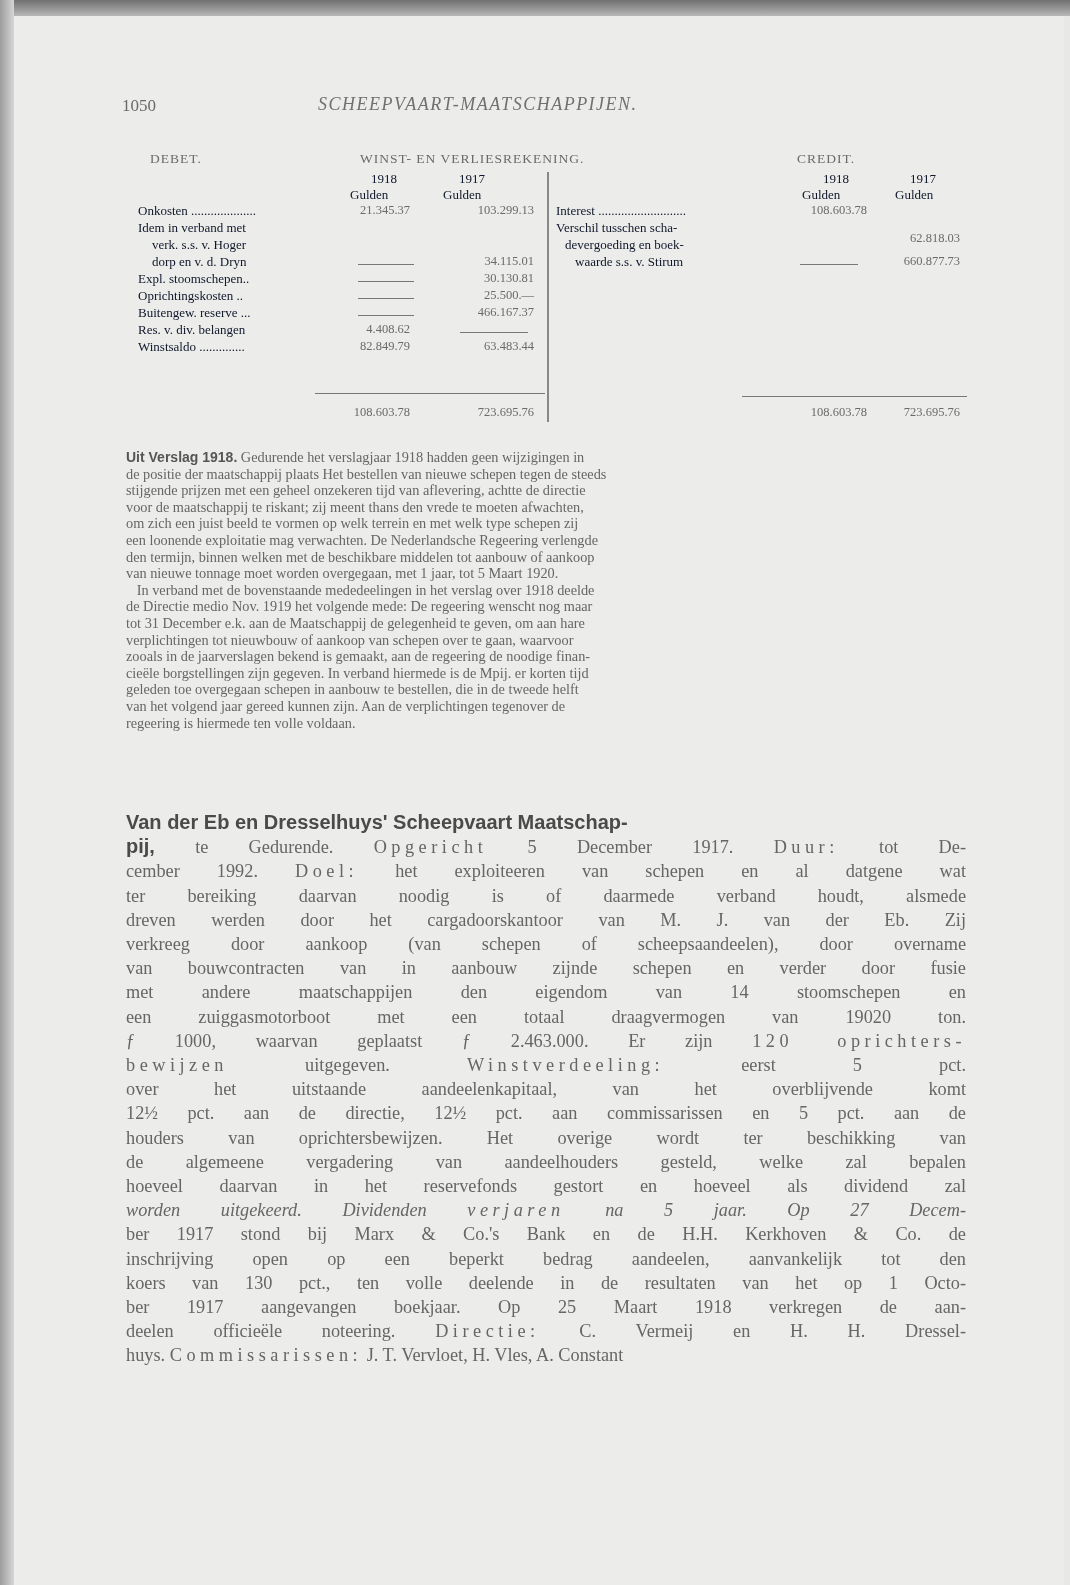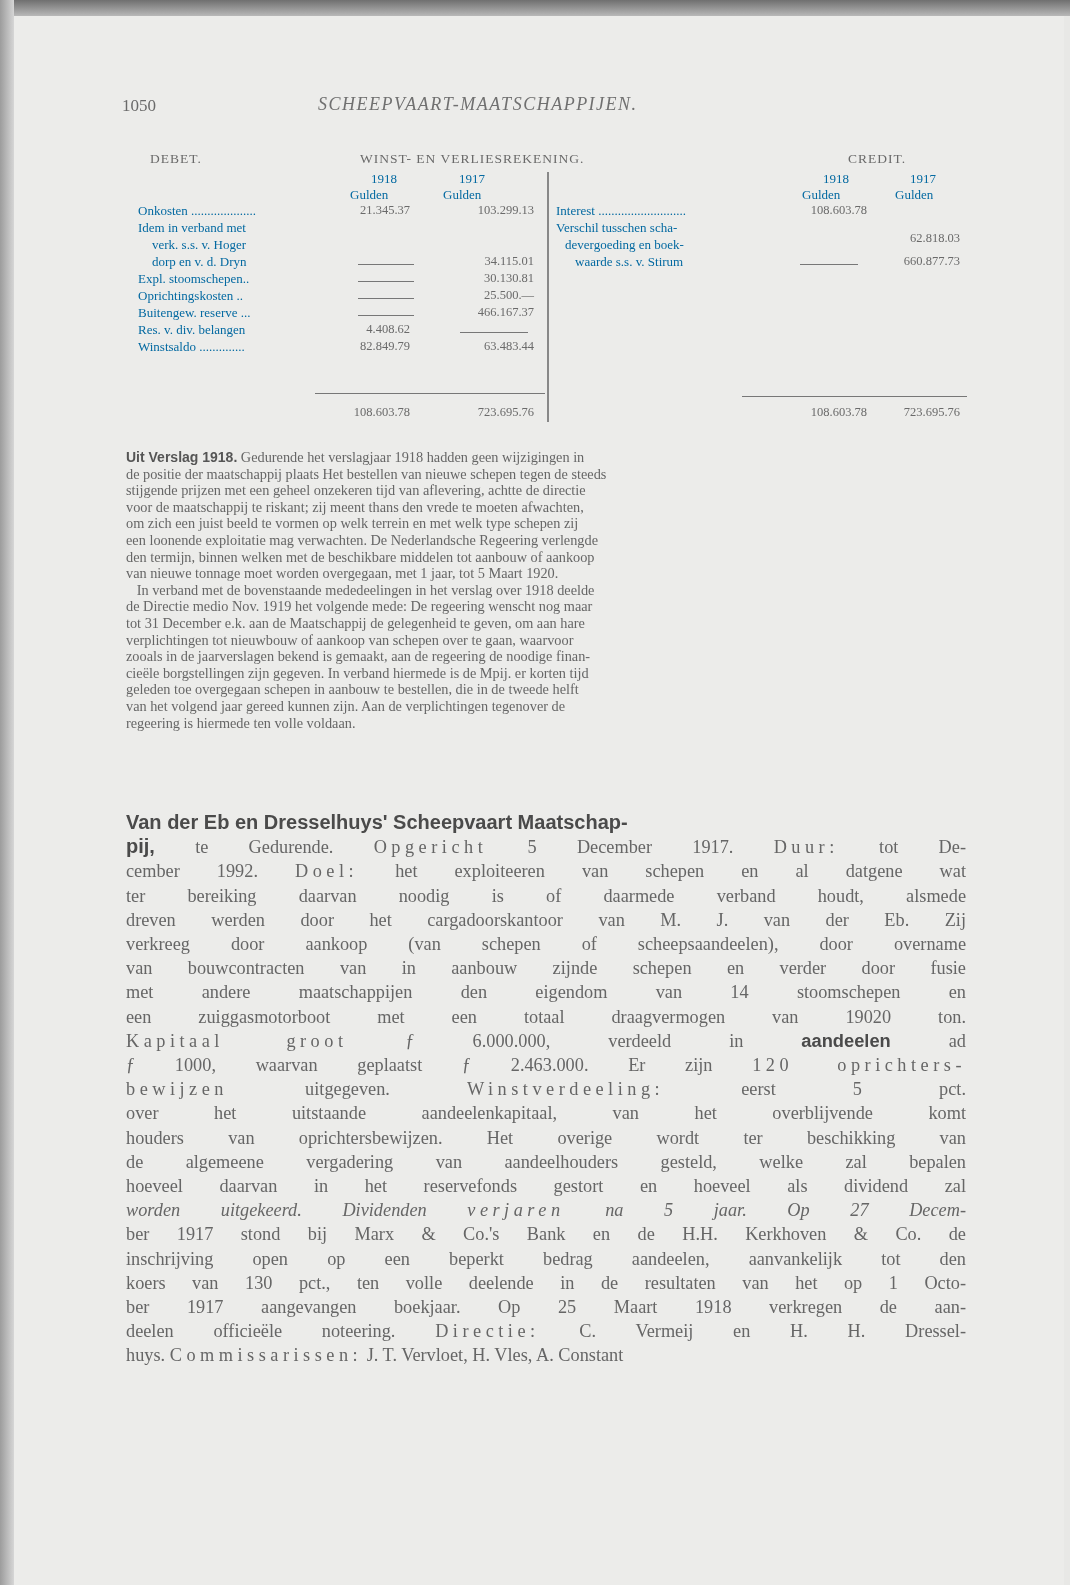--- a/index.html
+++ b/index.html
@@ -4,21 +4,21 @@
 <style>
   html,body{margin:0;padding:0;}
   body{width:1070px;height:1585px;background:#e8e8e6;position:relative;overflow:hidden;
        font-family:"Liberation Serif","DejaVu Serif",serif;color:#555;}
   .topband{position:absolute;left:0;top:0;width:1070px;height:16px;background:linear-gradient(#6f6f6f,#b8b8b8);}
   .leftedge{position:absolute;left:0;top:0;width:14px;height:1585px;background:linear-gradient(90deg,#9c9c9c,#d6d6d6);}
   .page{position:absolute;left:14px;top:16px;width:1050px;height:1569px;background:#ececea;}
   .pgnum{position:absolute;left:122px;top:96px;font-size:17px;color:#6a6a6a;}
   .running{position:absolute;left:318px;top:94px;font-size:18px;font-style:italic;letter-spacing:1.5px;color:#707070;}
   .hdr{position:absolute;font-size:13.5px;letter-spacing:1px;color:#6a6a6a;}
-  .sm{position:absolute;font-size:13px;color:#0369a1;white-space:nowrap;}
+  .sm{position:absolute;font-size:13px;color:#0f172a;white-space:nowrap;}
   .num{position:absolute;font-size:12.5px;color:#6a6a6a;white-space:nowrap;text-align:right;}
   .dash{position:absolute;height:1px;background:#777;}
   .vline{position:absolute;left:547px;top:172px;width:1.5px;height:250px;background:#888;}
   .hline{position:absolute;height:1px;background:#777;}
   .para{position:absolute;left:126px;width:840px;font-size:14.3px;line-height:16.6px;color:#666;text-align:justify;}
   .para b.sans{font-family:"Liberation Sans","DejaVu Sans",sans-serif;font-weight:bold;color:#555;font-size:14px;}
   .p2{position:absolute;left:126px;width:840px;font-size:18.3px;line-height:24.2px;color:#666;text-align:justify;}
   .title{font-family:"Liberation Sans","DejaVu Sans",sans-serif;font-weight:bold;color:#4a4a4a;font-size:20px;}
   .sp{letter-spacing:4.5px;}
   .bold-sans{font-family:"Liberation Sans","DejaVu Sans",sans-serif;font-weight:bold;color:#4a4a4a;}
@@ -29,21 +29,21 @@
 <div class="topband"></div>
 <div class="leftedge"></div>
 <div class="page"></div>
 
 <div class="pgnum">1050</div>
 <div class="running">SCHEEPVAART-MAATSCHAPPIJEN.</div>
 
 <div>
   <div class="hdr" style="left:150px;top:151px;">DEBET.</div>
   <div class="hdr" style="left:360px;top:151px;">WINST- EN VERLIESREKENING.</div>
-  <div class="hdr" style="left:848px;top:151px;">CREDIT.</div>
+  <div class="hdr" style="left:797px;top:151px;">CREDIT.</div>
 
   <div class="sm" style="left:371px;top:171px;">1918</div>
   <div class="sm" style="left:459px;top:171px;">1917</div>
   <div class="sm" style="left:350px;top:187px;">Gulden</div>
   <div class="sm" style="left:443px;top:187px;">Gulden</div>
 
   <div class="sm" style="left:823px;top:171px;">1918</div>
   <div class="sm" style="left:910px;top:171px;">1917</div>
   <div class="sm" style="left:802px;top:187px;">Gulden</div>
   <div class="sm" style="left:895px;top:187px;">Gulden</div>
@@ -124,24 +124,24 @@
   <div class="title">Van der Eb en Dresselhuys' Scheepvaart Maatschap-</div>
   <div id="entry-lines">
       <div style="text-align: justify; text-align-last: justify; white-space: nowrap; overflow: visible;"><span class="title">pij,</span><span> te Gedurende. </span><span class="sp">Opgericht</span><span> 5 December 1917. </span><span class="sp">Duur:</span><span> tot De-</span></div>
       <div style="text-align: justify; text-align-last: justify; white-space: nowrap; overflow: visible;"><span>cember 1992. </span><span class="sp">Doel:</span><span> het exploiteeren van schepen en al datgene wat</span></div>
       <div style="text-align: justify; text-align-last: justify; white-space: nowrap; overflow: visible;"><span>ter bereiking daarvan noodig is of daarmede verband houdt, alsmede</span></div>
       <div style="text-align: justify; text-align-last: justify; white-space: nowrap; overflow: visible;"><span>dreven werden door het cargadoorskantoor van M. J. van der Eb.  Zij</span></div>
       <div style="text-align: justify; text-align-last: justify; white-space: nowrap; overflow: visible;"><span>verkreeg door aankoop (van schepen of scheepsaandeelen), door overname</span></div>
       <div style="text-align: justify; text-align-last: justify; white-space: nowrap; overflow: visible;"><span>van bouwcontracten van in aanbouw zijnde schepen en verder door fusie</span></div>
       <div style="text-align: justify; text-align-last: justify; white-space: nowrap; overflow: visible;"><span>met andere maatschappijen den eigendom van 14 stoomschepen en</span></div>
       <div style="text-align: justify; text-align-last: justify; white-space: nowrap; overflow: visible;"><span>een zuiggasmotorboot met een totaal draagvermogen van 19020 ton.</span></div>
-      <div style="text-align: justify; text-align-last: justify; white-space: nowrap; overflow: visible;"><span class="sp">Kapitaal groot</span><span> ƒ 6.000.000, verdeeld in </span><span class="bold-sans">aandeelen</span><span> ad</span></div>
       <div style="text-align: justify; text-align-last: justify; white-space: nowrap; overflow: visible;"><span>ƒ 1000, waarvan geplaatst ƒ 2.463.000. Er zijn </span><span class="sp">120 oprichters-</span></div>
       <div style="text-align: justify; text-align-last: justify; white-space: nowrap; overflow: visible;"><span class="sp">bewijzen</span><span> uitgegeven. </span><span class="sp">Winstverdeeling:</span><span> eerst 5 pct.</span></div>
       <div style="text-align: justify; text-align-last: justify; white-space: nowrap; overflow: visible;"><span>over het uitstaande aandeelenkapitaal, van het overblijvende komt</span></div>
+      <div style="text-align: justify; text-align-last: justify; white-space: nowrap; overflow: visible;"><span>12½ pct. aan de directie, 12½ pct. aan commissarissen en 5 pct. aan de</span></div>
       <div style="text-align: justify; text-align-last: justify; white-space: nowrap; overflow: visible;"><span>houders van oprichtersbewijzen. Het overige wordt ter beschikking van</span></div>
       <div style="text-align: justify; text-align-last: justify; white-space: nowrap; overflow: visible;"><span>de algemeene vergadering van aandeelhouders gesteld, welke zal bepalen</span></div>
       <div style="text-align: justify; text-align-last: justify; white-space: nowrap; overflow: visible;"><span>hoeveel daarvan in het reservefonds gestort en hoeveel als dividend zal</span></div>
       <div style="text-align: justify; text-align-last: justify; white-space: nowrap; overflow: visible; font-style: italic;"><span>worden uitgekeerd. Dividenden </span><span class="sp">verjaren</span><span> na 5 jaar. Op 27 Decem-</span></div>
       <div style="text-align: justify; text-align-last: justify; white-space: nowrap; overflow: visible;"><span>ber 1917 stond bij Marx &amp; Co.'s Bank en de H.H. Kerkhoven &amp; Co. de</span></div>
       <div style="text-align: justify; text-align-last: justify; white-space: nowrap; overflow: visible;"><span>inschrijving open op een beperkt bedrag aandeelen, aanvankelijk tot den</span></div>
       <div style="text-align: justify; text-align-last: justify; white-space: nowrap; overflow: visible;"><span>koers van 130 pct., ten volle deelende in de resultaten van het op 1 Octo-</span></div>
       <div style="text-align: justify; text-align-last: justify; white-space: nowrap; overflow: visible;"><span>ber 1917 aangevangen boekjaar. Op 25 Maart 1918 verkregen de aan-</span></div>
       <div style="text-align: justify; text-align-last: justify; white-space: nowrap; overflow: visible;"><span>deelen officieële noteering. </span><span class="sp">Directie:</span><span> C. Vermeij en H. H. Dressel-</span></div>
       <div style="text-align: justify; text-align-last: left; white-space: nowrap; overflow: visible;"><span>huys. </span><span class="sp">Commissarissen:</span><span> J. T. Vervloet, H. Vles, A. Constant</span></div>

